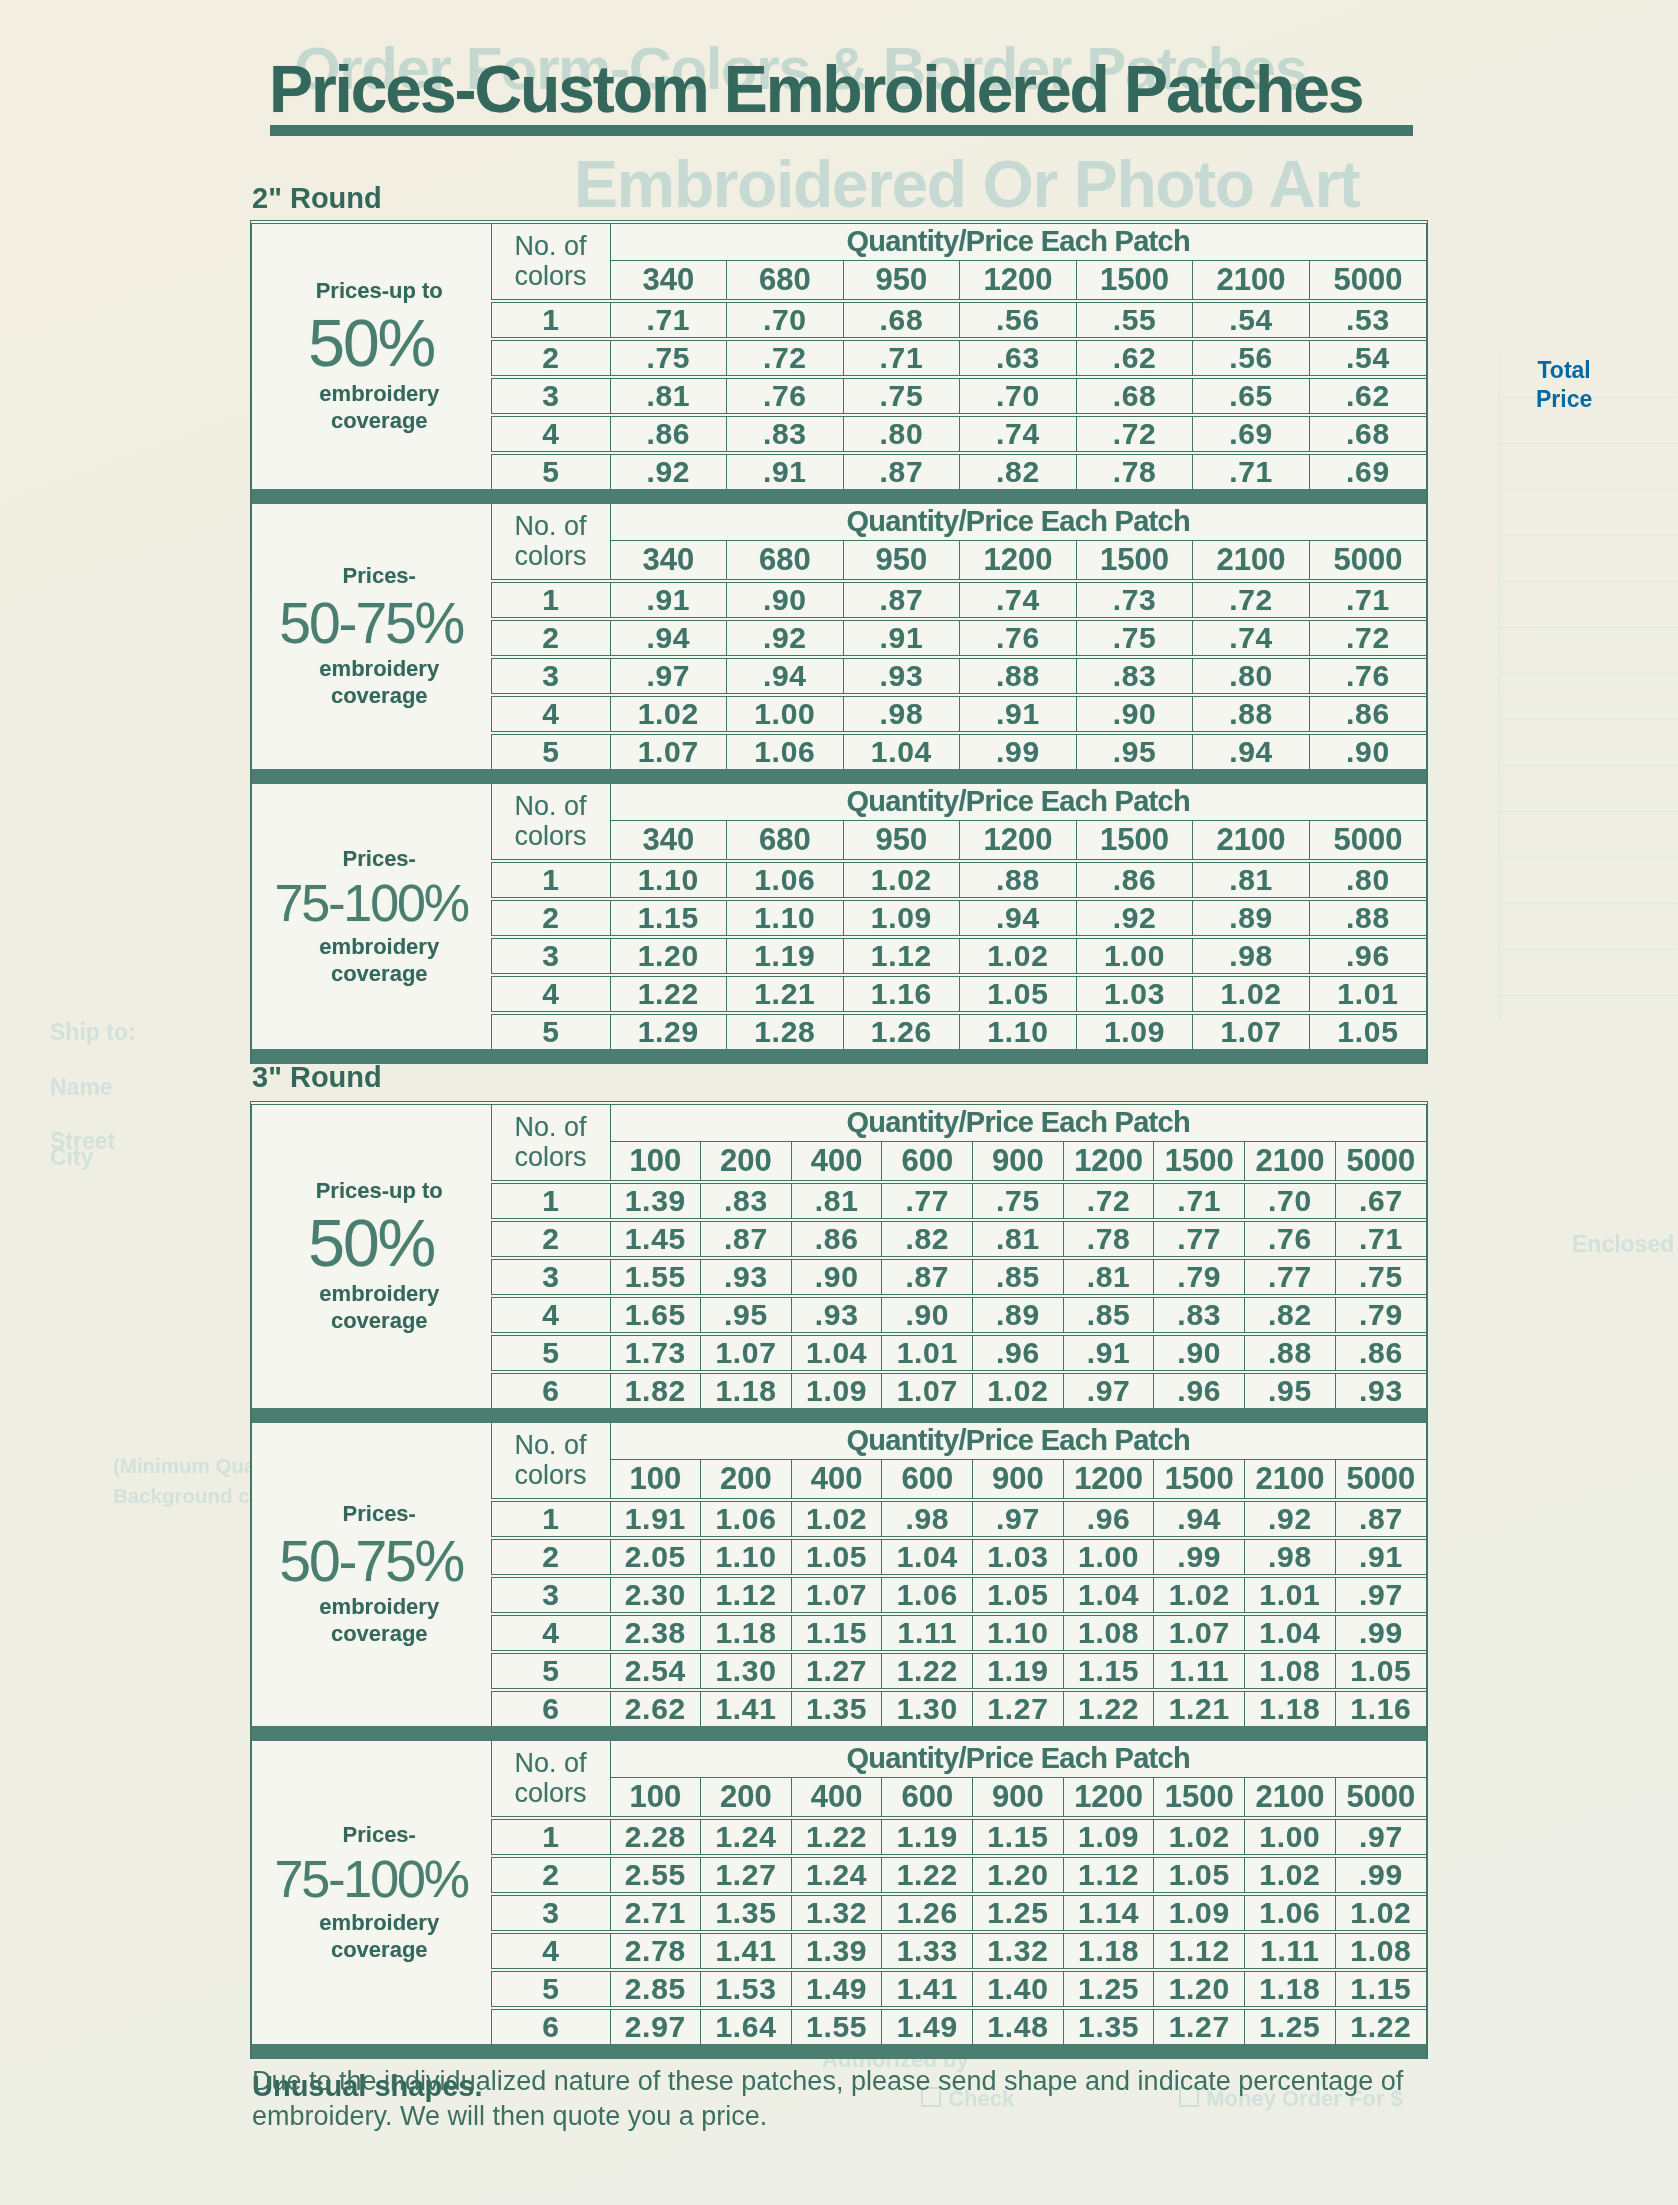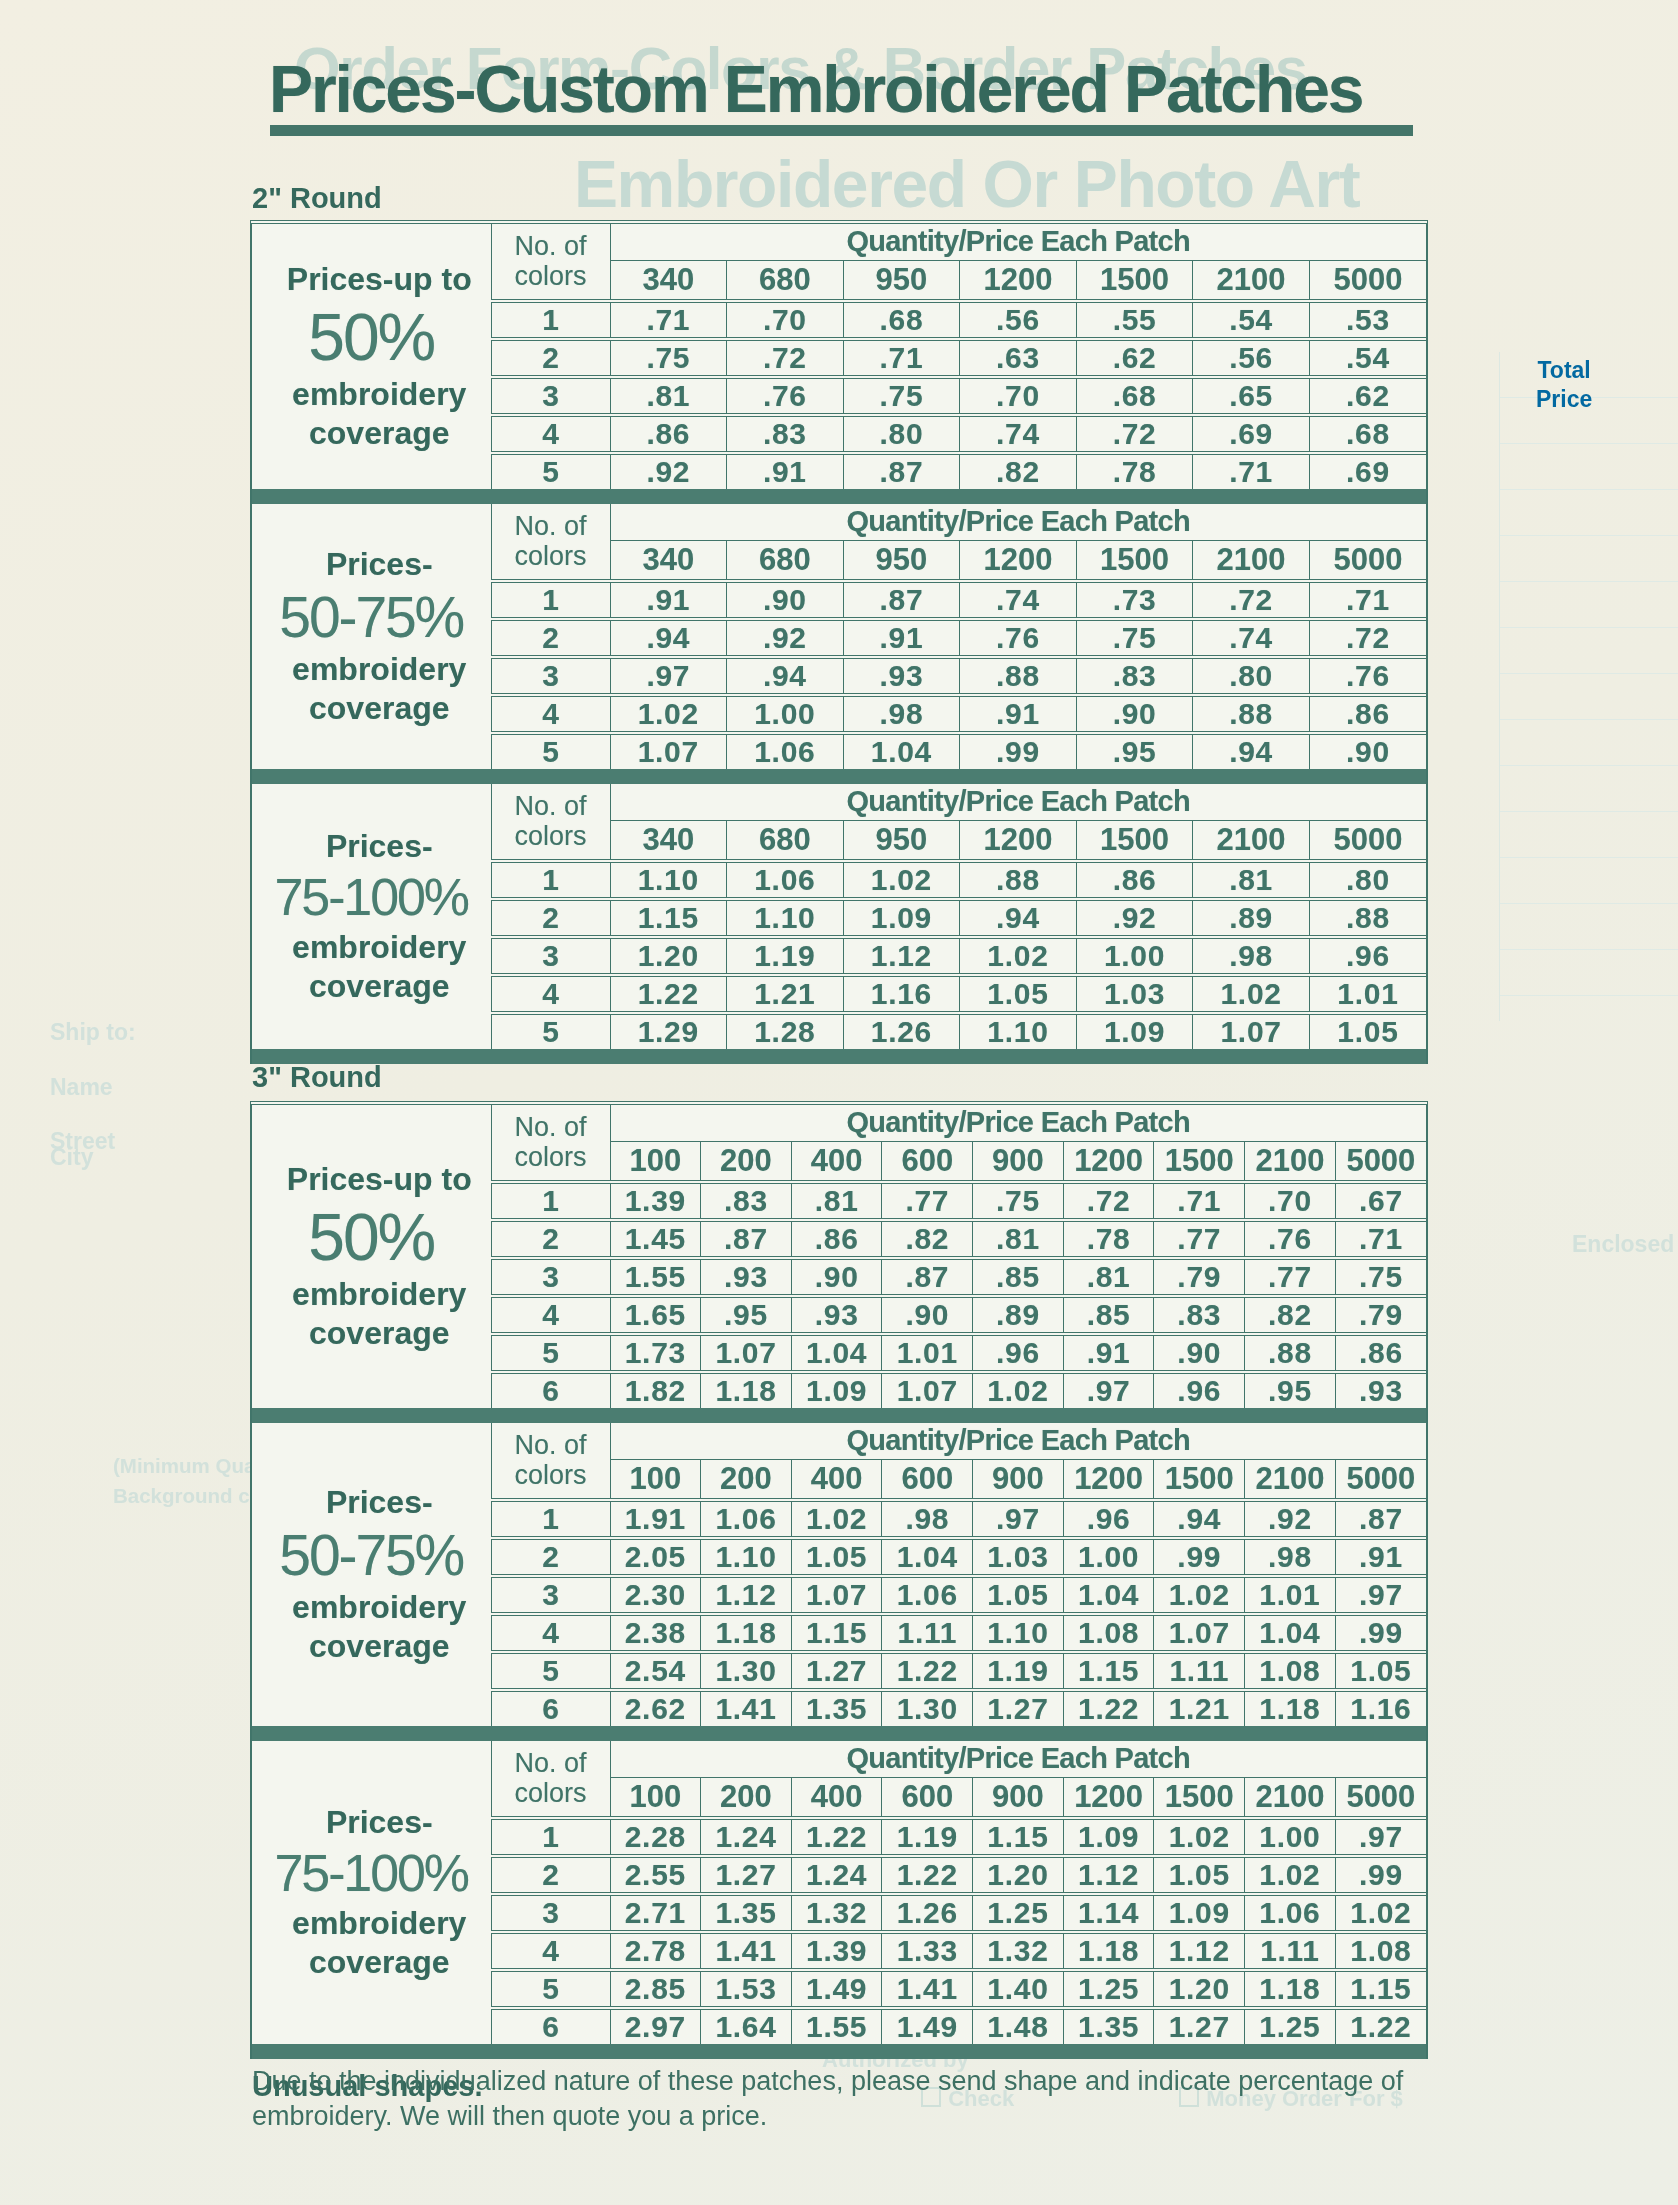--- a/index.html
+++ b/index.html
@@ -57,21 +57,21 @@
   td.label-cell{border-right:1.4px solid #41756a;vertical-align:middle;}
   td.noof{border-right:1.4px solid #41756a;font-size:27px;font-weight:normal;line-height:1.08;color:#35685c;}
   td.qhead{border-bottom:1.4px solid #41756a;font-size:29px;font-weight:bold;color:#35685c;letter-spacing:-0.7px;}
   td.qty{font-size:31px;font-weight:bold;}
   td.qty + td.qty{border-left:1.4px solid #41756a;}
   tr.data-row td{border-top:4.1px double #41756a;}
   td.cnum{border-right:1.4px solid #41756a;font-size:30px;font-weight:bold;}
   td.price{font-size:30px;font-weight:bold;letter-spacing:0.7px;}
   td.price + td.price{border-left:1.4px solid #41756a;}
 
-  .lab-top,.lab-line{font-size:32px;font-weight:bold;color:#35685c;line-height:1.22;padding-left:16px;}
+  .lab-top,.lab-line{font-size:22px;font-weight:bold;color:#35685c;line-height:1.22;padding-left:16px;}
   .lab-big{font-weight:400;color:#4a7e71;letter-spacing:-2.1px;line-height:1.05;margin:4.1px 0 2.7px 0;}
   .big-0{font-size:66px;}
   .big-1{font-size:57px;}
   .big-2{font-size:52px;}
 
   .footer-h{left:252px;top:2030px;font-size:29px;font-weight:bold;color:#35685c;margin-top:40px;}
   .footer-line{left:252px;font-size:27px;font-weight:500;color:#3d7063;white-space:nowrap;}
   .fl-1{top:2066px;}
   .fl-2{top:2101px;}
 </style>

